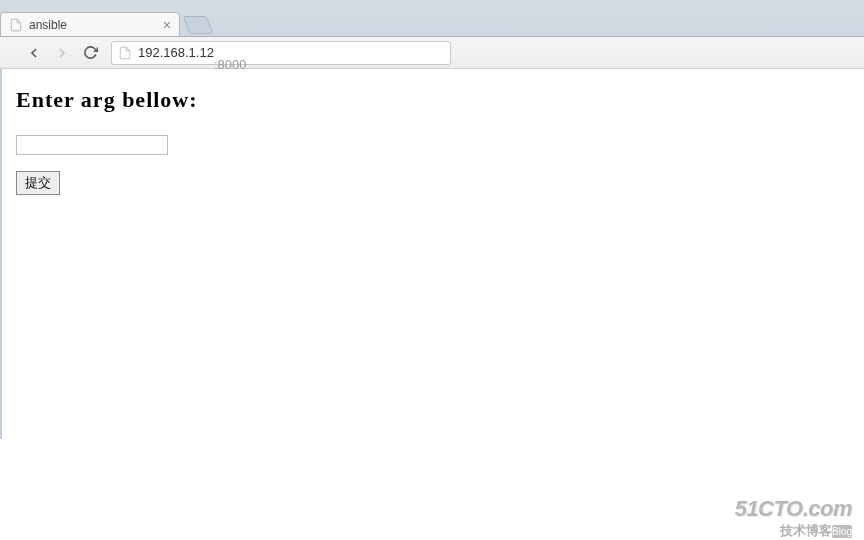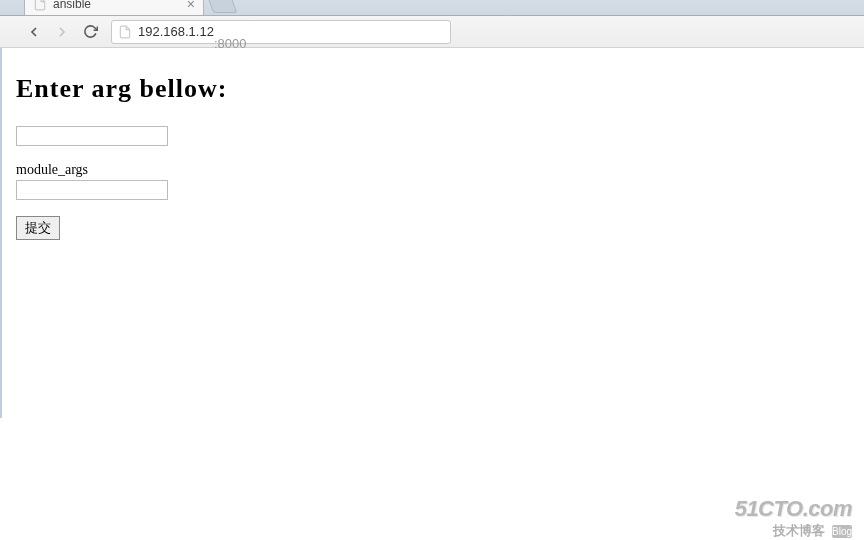--- a/index.html
+++ b/index.html
@@ -6,24 +6,24 @@
     body {
       font-family: Arial, sans-serif;
       background: #fff;
       width: 864px;
       height: 540px;
       overflow: hidden;
       position: relative;
     }
     .chrome-tabs {
       background: linear-gradient(to bottom, #d4dde5 0%, #cfd8e2 100%);
-      height: 16px;
+      height: 37px;
       display: flex;
       align-items: flex-end;
-      padding-left: 24px;
+      padding-left: 0;
       border-bottom: 1px solid #a3b0c0;
     }
     .tab {
       background: #f7f7f7;
       border: 1px solid #b6b6b6;
       border-bottom: none;
       border-radius: 4px 4px 0 0;
       height: 24px;
       width: 180px;
       display: flex;
@@ -103,25 +103,24 @@
     .url-port { color: #999; margin-top: 23px; }
     .content {
       padding: 18px 14px;
       font-family: "SimSun", serif;
       border-left: 2px solid #c0cddb;
       margin-left: 0;
       min-height: 370px;
     }
     h2.page-heading {
       font-family: "SimSun", serif;
-      font-size: 26px;
+      font-size: 22px;
       font-weight: bold;
       margin-bottom: 22px;
       letter-spacing: 1px;
-      margin-top: 8px;
     }
     .field {
       margin-bottom: 16px;
     }
     .field label {
       display: block;
       font-size: 14px;
       font-family: "SimSun", serif;
       margin-bottom: 2px;
     }
@@ -156,21 +155,21 @@
       letter-spacing: -0.5px;
       font-style: italic;
       text-shadow: 1px 1px 0 #e8e8e8;
     }
     .watermark .line2 {
       font-size: 13px;
       font-weight: bold;
       color: #b0b0b0;
       display: flex;
       align-items: center;
-      gap: 7px;
+      gap: 0;
       justify-content: flex-end;
     }
     .watermark .blog-badge {
       background: #bcbcbc;
       color: #fff;
       font-size: 10px;
       padding: 1px 0;
       border-radius: 2px;
       font-weight: normal;
     }
@@ -222,24 +221,20 @@
 </div>
 
 <div class="content">
   <h2 class="page-heading">Enter arg bellow:</h2>
 
 
   <div class="field">
     <input type="text" value="" style="">
   </div>
 
-  <div class="field">
-    <label>module_args</label>
-    <input type="text" value="" style="">
-  </div>
 
   <div class="submit-row">
     <button class="submit-btn">提交</button>
   </div>
 </div>
 
 <div class="watermark">
   <div class="line1">51CTO.com</div>
   <div class="line2">
     <span>技术博客</span>

